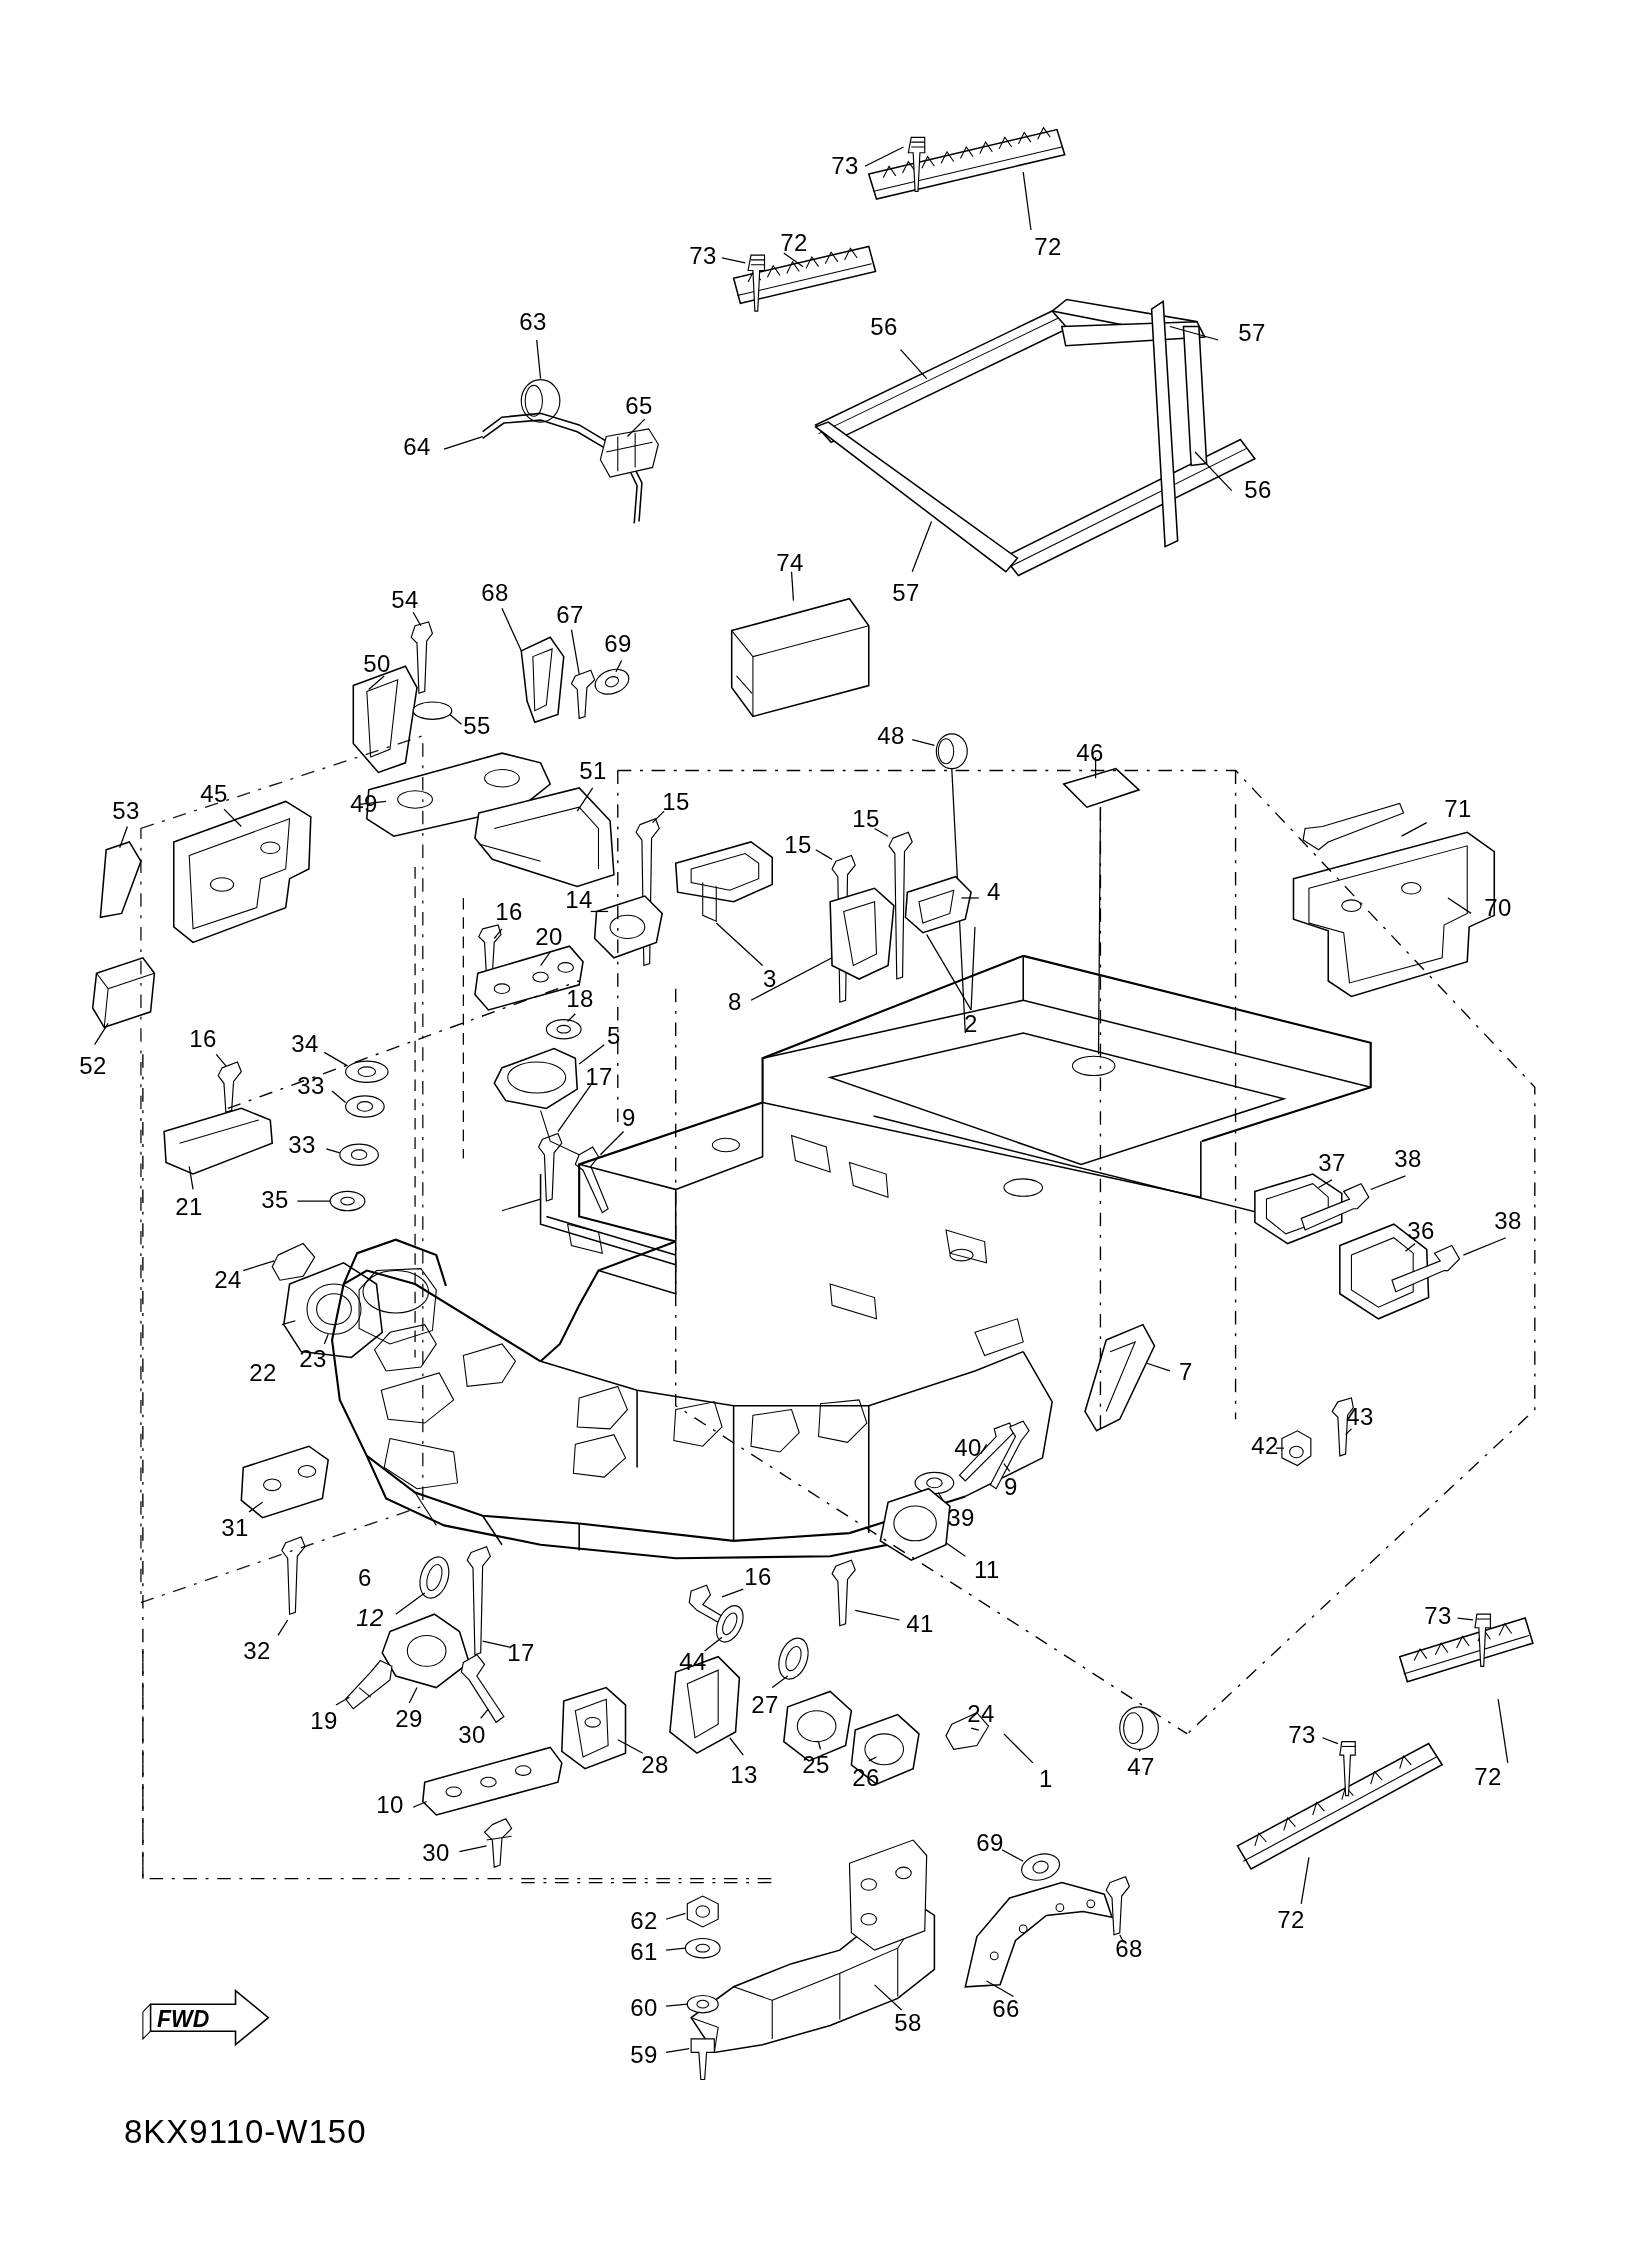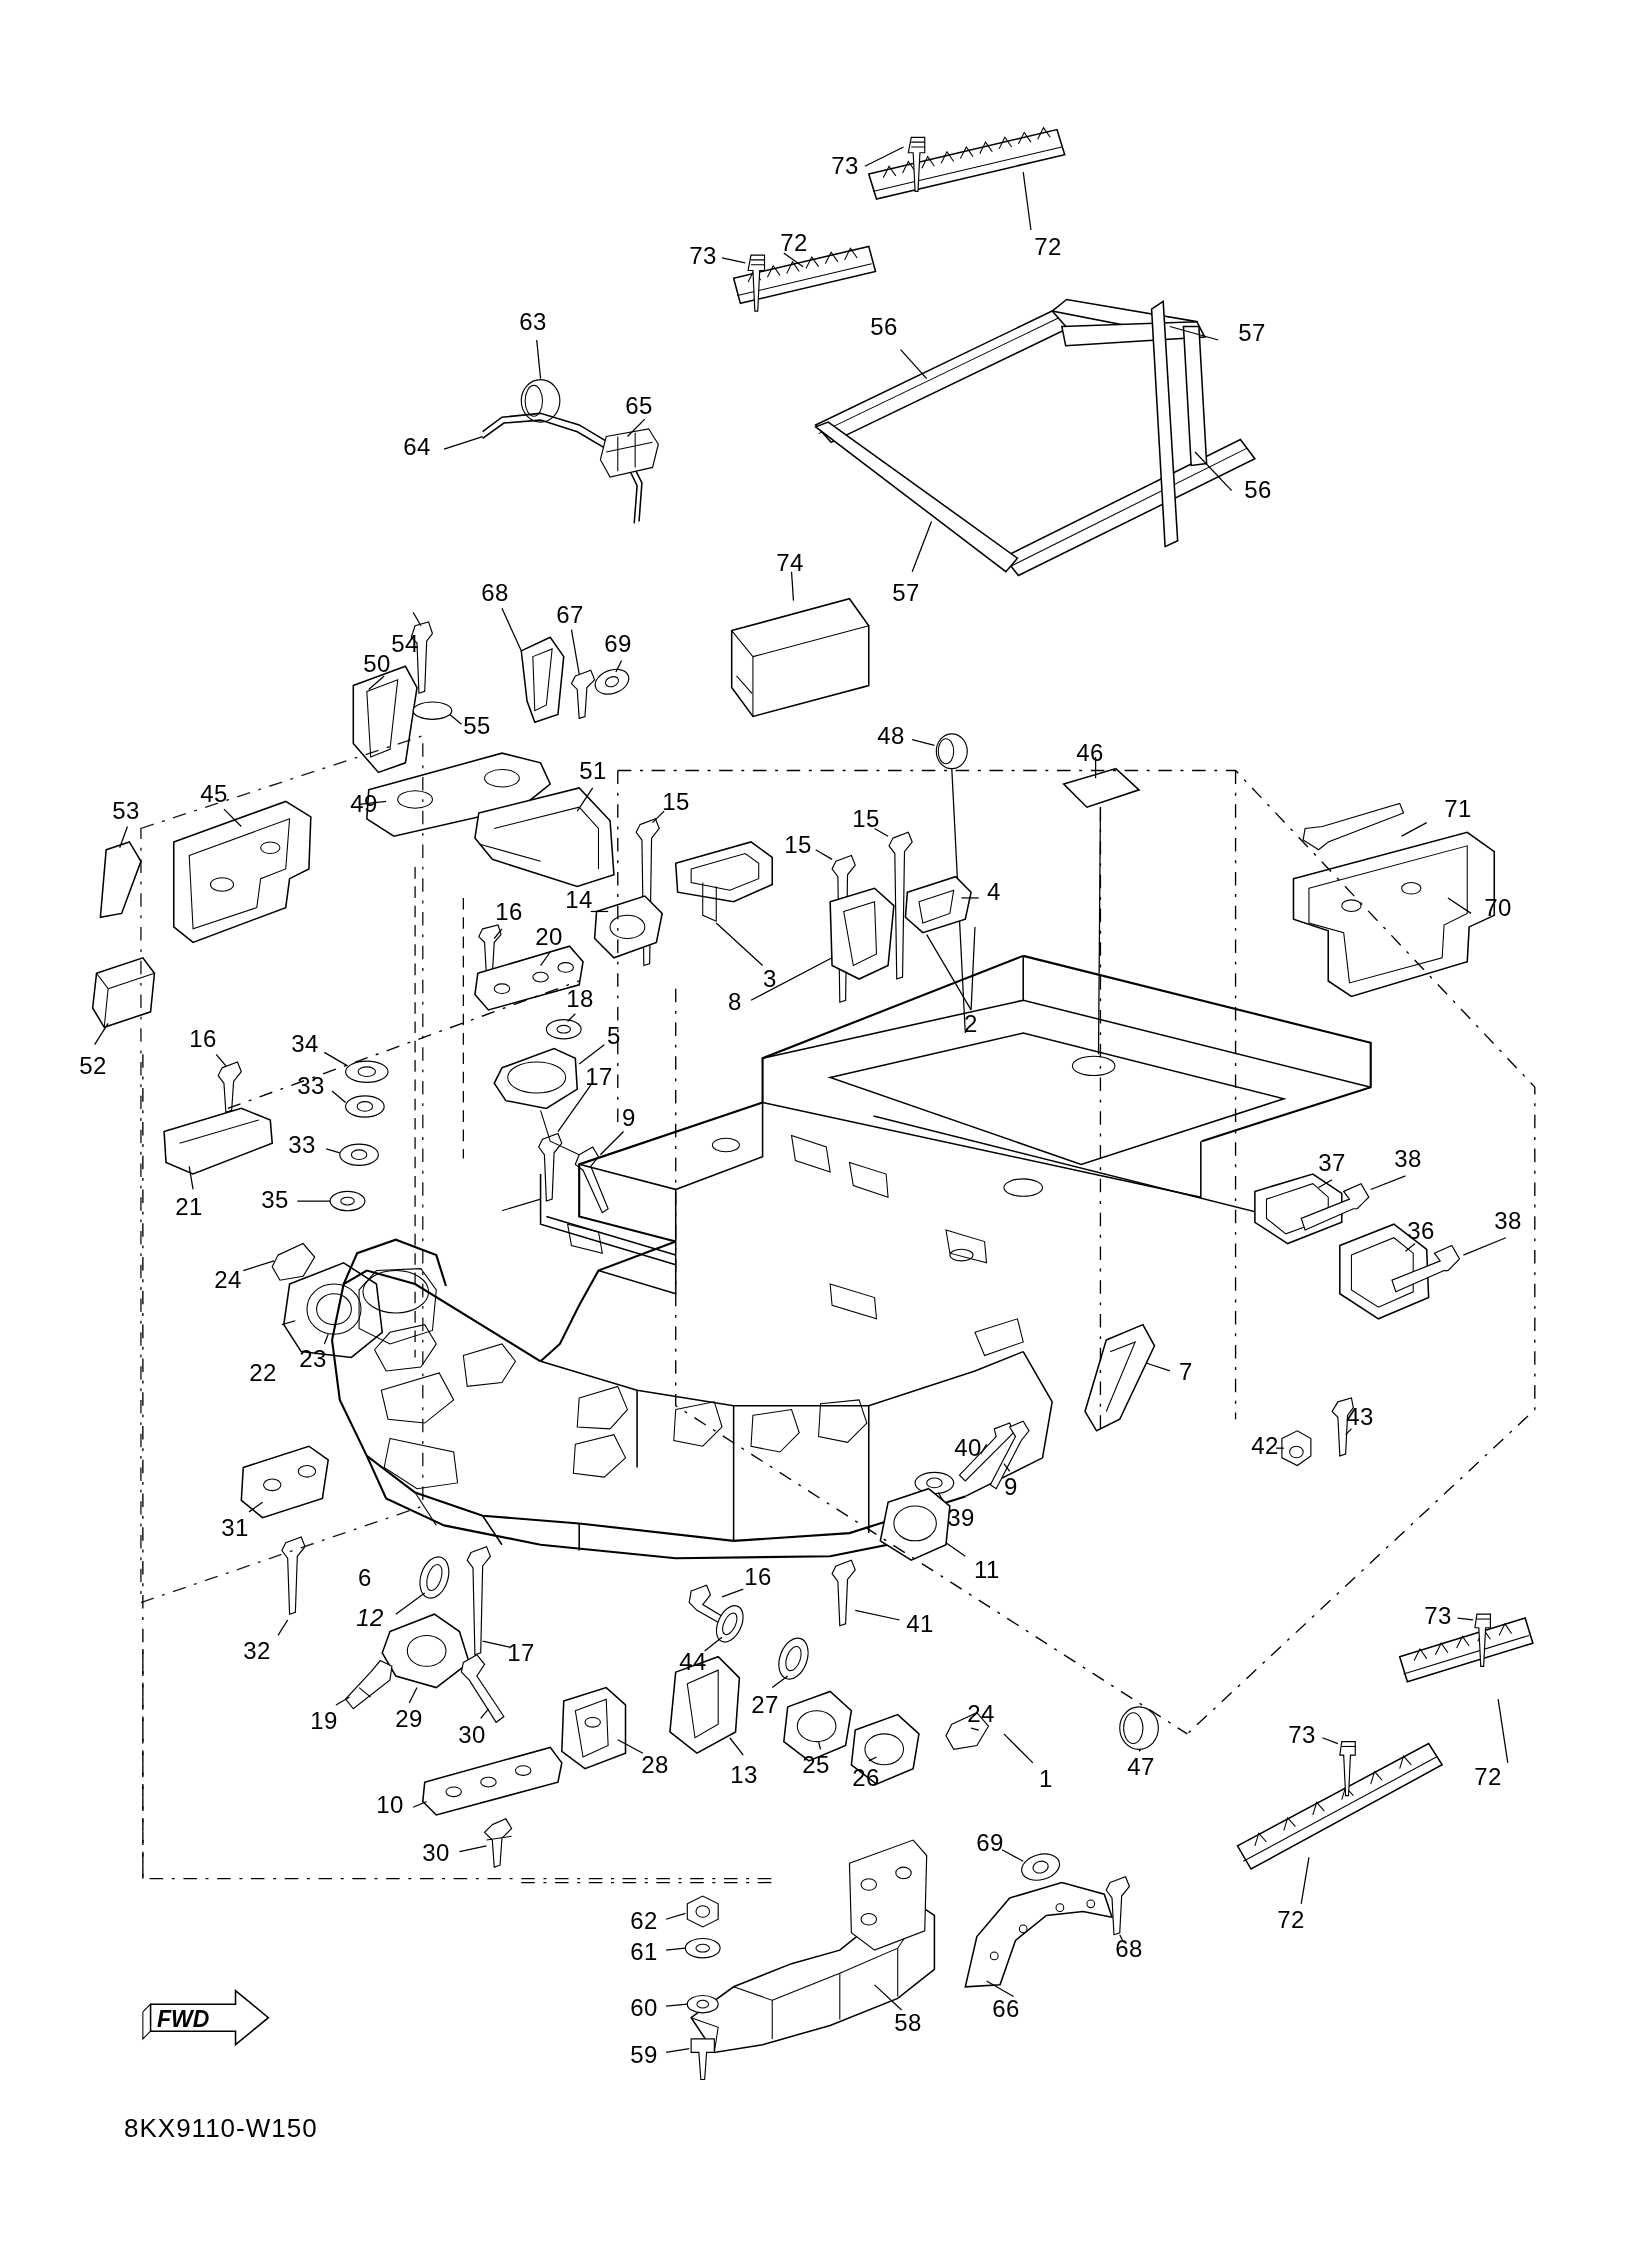--- a/index.html
+++ b/index.html
@@ -33,21 +33,21 @@
     color: #000000;
     white-space: nowrap;
     transform: translate(-50%, -50%);
     letter-spacing: 0.5px;
   }
   #part-code {
     position: absolute;
     left: 124px;
     top: 2113px;
     font-family: "Liberation Sans", sans-serif;
-    font-size: 26px;
+    font-size: 33px;
     letter-spacing: 1px;
     color: #000000;
   }
   .fwd-label {
     position: absolute;
     left: 157px;
     top: 2006px;
     font-family: "Liberation Sans", sans-serif;
     font-size: 23px;
     font-weight: bold;
@@ -683,21 +683,21 @@
       <div class="callout" style="left: 703px; top: 256px;">73</div>
       <div class="callout" style="left: 794px; top: 243px;">72</div>
       <div class="callout" style="left: 526px; top: 322px; margin-left: 7px;">63</div>
       <div class="callout" style="left: 884px; top: 327px;">56</div>
       <div class="callout" style="left: 1252px; top: 333px;">57</div>
       <div class="callout" style="left: 639px; top: 406px;">65</div>
       <div class="callout" style="left: 417px; top: 447px;">64</div>
       <div class="callout" style="left: 1258px; top: 490px;">56</div>
       <div class="callout" style="left: 790px; top: 553px; margin-top: 10px;">74</div>
       <div class="callout" style="left: 906px; top: 593px;">57</div>
-      <div class="callout" style="left: 405px; top: 600px; margin-top: 44px;">54</div>
+      <div class="callout" style="left: 405px; top: 600px;">54</div>
       <div class="callout" style="left: 495px; top: 593px;">68</div>
       <div class="callout" style="left: 570px; top: 615px;">67</div>
       <div class="callout" style="left: 618px; top: 644px;">69</div>
       <div class="callout" style="left: 377px; top: 664px;">50</div>
       <div class="callout" style="left: 477px; top: 726px;">55</div>
       <div class="callout" style="left: 891px; top: 736px;">48</div>
       <div class="callout" style="left: 1090px; top: 737px; margin-top: 16px;">46</div>
       <div class="callout" style="left: 593px; top: 771px;">51</div>
       <div class="callout" style="left: 214px; top: 794px;">45</div>
       <div class="callout" style="left: 338px; top: 804px; margin-left: 26px;">49</div>

